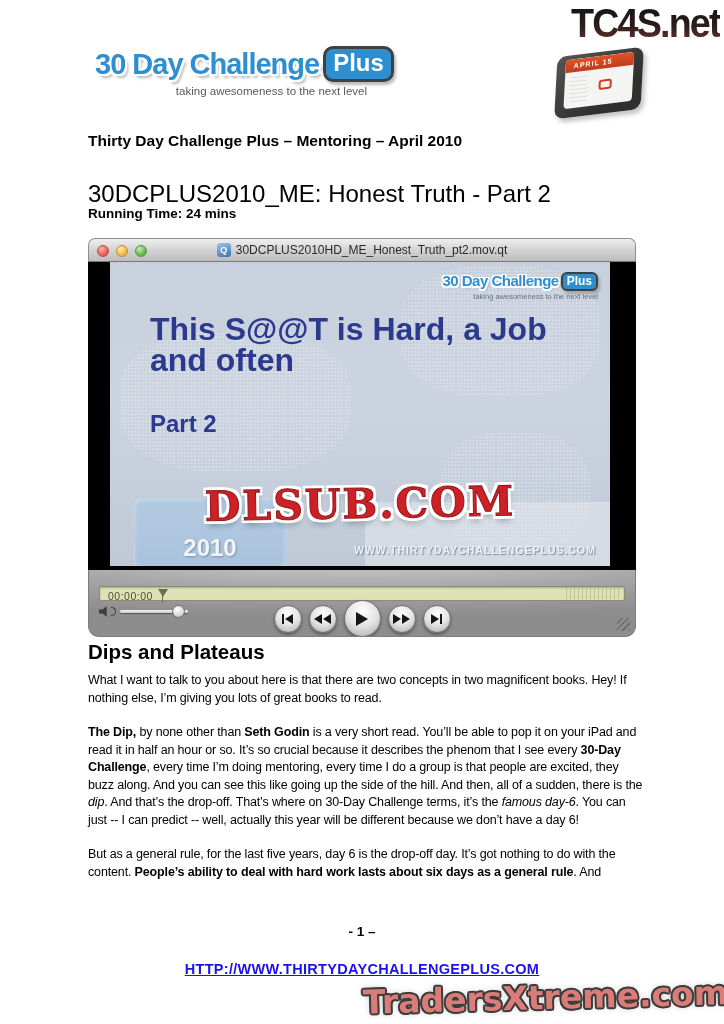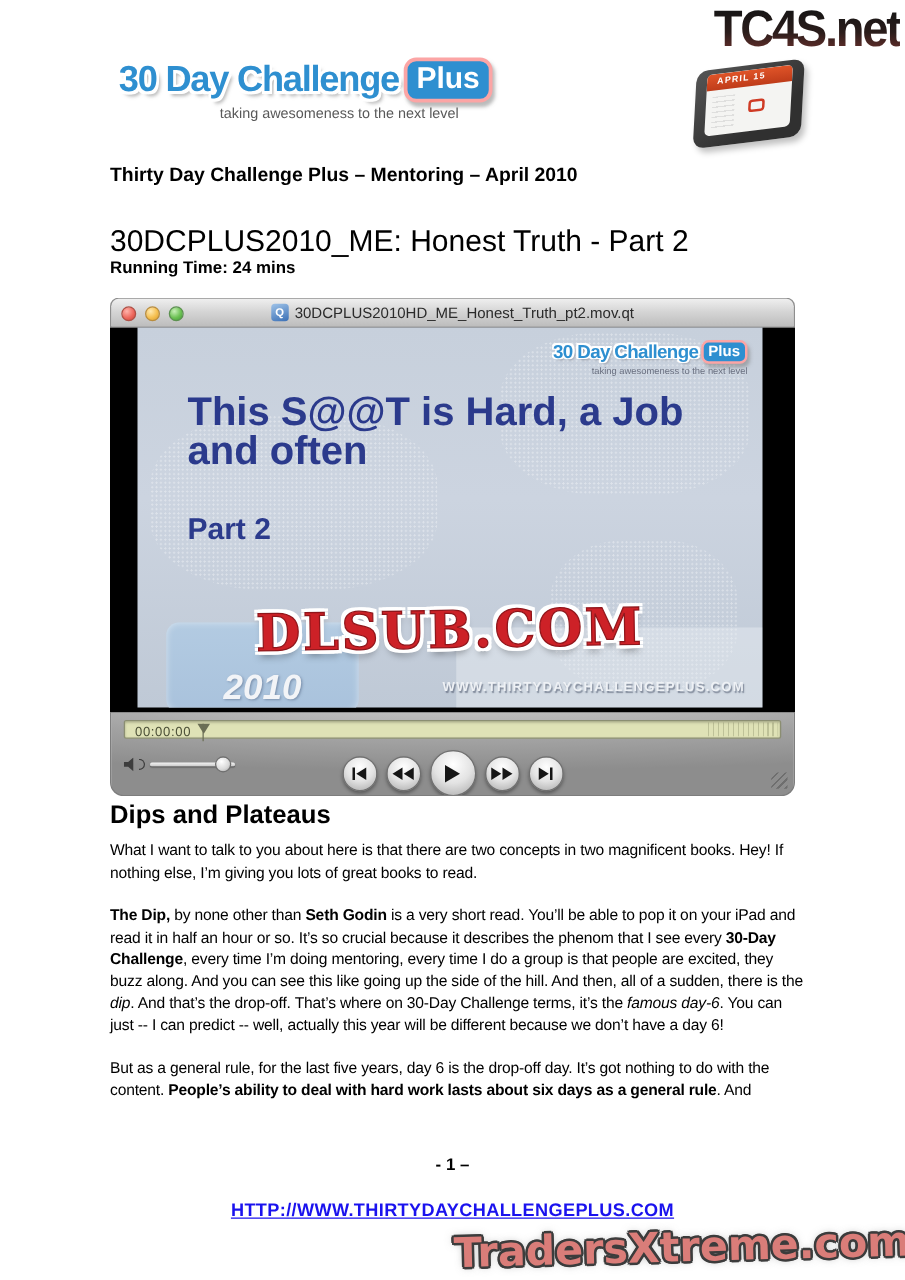--- a/index.html
+++ b/index.html
@@ -11,21 +11,21 @@
   .tc4s { position:absolute; top:0px; right:4px; font-size:41px; font-weight:900; letter-spacing:-2px;
     transform:scaleX(.92); transform-origin:right top;
     background:linear-gradient(180deg,#151515 15%,#2b1d1b 55%,#743430 95%);
     -webkit-background-clip:text; background-clip:text; color:transparent; }
 
   .brand { position:absolute; top:46px; left:95px; width:272px; }
   .brand-row { white-space:nowrap; }
   .brand-main { font-size:29px; font-weight:800; letter-spacing:-1px; color:#2e8fd0;
     text-shadow:-2px -2px 0 #fff,2px -2px 0 #fff,-2px 2px 0 #fff,2px 2px 0 #fff,0 -2px 0 #fff,0 2px 0 #fff,-2px 0 0 #fff,2px 0 0 #fff,3px 4px 3px rgba(120,120,120,.55); }
   .brand-plus { display:inline-block; margin-left:4px; background:#2e8fd0; color:#fff; font-size:24px; font-weight:800;
-    padding:0 7px 2px; border:3px solid #fca5a5; border-radius:10px; box-shadow:2px 3px 3px rgba(120,120,120,.5); vertical-align:3px; }
+    padding:0 7px 2px; border:3px solid #404040; border-radius:10px; box-shadow:2px 3px 3px rgba(120,120,120,.5); vertical-align:3px; }
   .brand-tagline { margin-top:3px; text-align:right; font-size:11.5px; font-weight:400; color:#585858; }
 
   .calendar { position:absolute; top:52px; left:556px; width:86px; height:62px; transform:rotate(-3deg); }
   .cal-base { position:absolute; inset:0; background:linear-gradient(145deg,#555 0%,#303030 70%); border-radius:9px;
     transform:skewX(-10deg) rotate(-4deg); box-shadow:3px 4px 5px rgba(0,0,0,.25); }
   .cal-page { position:absolute; left:9px; top:4px; right:9px; bottom:9px; background:#f4f4f2; border-radius:4px;
     transform:skewX(-10deg) rotate(-4deg); overflow:hidden; }
   .cal-head { height:13px; background:linear-gradient(180deg,#e05428,#bf3c1a); color:#fff; font-size:7px; font-weight:700;
     line-height:13px; padding-left:8px; letter-spacing:1px; }
   .cal-mark { position:absolute; left:50%; top:24px; width:13px; height:10px; border:2px solid #cf3b25; border-radius:3px; }
@@ -65,35 +65,35 @@
   .slide-logo .brand-main { font-size:15px; letter-spacing:-.5px;
     text-shadow:-1.5px -1.5px 0 #fff,1.5px -1.5px 0 #fff,-1.5px 1.5px 0 #fff,1.5px 1.5px 0 #fff,0 -1.5px 0 #fff,0 1.5px 0 #fff,-1.5px 0 0 #fff,1.5px 0 0 #fff,2px 2px 2px rgba(100,100,110,.5); }
   .slide-logo .brand-plus { font-size:12px; border-width:2px; border-radius:6px; padding:0 4px 1px; margin-left:2px; vertical-align:1px; }
   .slide-logo .brand-tagline { font-size:7.5px; color:#6a7080; margin-top:1px; }
 
   .slide-title { position:absolute; left:40px; top:52px; width:400px; font-size:32px; line-height:31px; font-weight:700; color:#2b3a8c; }
   .slide-part  { position:absolute; left:40px; top:148px; font-size:24px; font-weight:700; color:#2b3a8c; }
 
   .year-card { position:absolute; left:23px; top:236px; width:154px; height:72px; border-radius:10px;
     background:linear-gradient(180deg,#b3cbe2,#a9c2dc); box-shadow:inset 0 0 6px rgba(255,255,255,.5); }
-  .year-text { position:absolute; left:0; right:0; top:36px; text-align:center; font-size:28px; font-weight:700; color:#f2f4f7;
-    text-shadow:1px 1px 2px rgba(90,110,140,.6);font-style:italic; }
+  .year-text { position:absolute; left:0; right:0; top:36px; text-align:center; font-size:24px; font-weight:700; color:#f2f4f7;
+    text-shadow:1px 1px 2px rgba(90,110,140,.6); }
   .site-panel { position:absolute; left:255px; right:0; top:240px; bottom:0; background:rgba(235,239,244,.45); border-radius:6px 0 0 0; }
   .slide-site { position:absolute; right:14px; top:282px; font-size:10.5px; font-weight:700; letter-spacing:1px; color:#eef1f5;
     text-shadow:1px 1px 1px rgba(90,100,120,.7); }
 
   .dlsub { position:absolute; left:0; right:0; top:218px; text-align:center;
     font-family:"DejaVu Serif", serif; font-size:41px; font-weight:900; letter-spacing:2px; color:#cd2127;
     -webkit-text-stroke:1px #8f161b;
     text-shadow:-3px -3px 0 #fff,3px -3px 0 #fff,-3px 3px 0 #fff,3px 3px 0 #fff,0 -3px 0 #fff,0 3px 0 #fff,-3px 0 0 #fff,3px 0 0 #fff,0 5px 6px rgba(0,0,0,.35);
     transform:rotate(-1deg); }
 
   .qt-controls { position:relative; height:67px; border:1px solid #7d7d7d; border-top:none; border-radius:0 0 11px 11px;
     background:radial-gradient(ellipse 120% 90% at 50% -20%,#cfcfcf,#a2a2a2 60%,#8d8d8d 100%); overflow:hidden; }
-  .timeline { position:absolute; left:10px; right:10px; top:6px; height:15px; background:#dfe2b6;
+  .timeline { position:absolute; left:10px; right:10px; top:16px; height:15px; background:#dfe2b6;
     border:1px solid #8b8e72; border-radius:2px; box-shadow:inset 0 1px 2px rgba(0,0,0,.25); }
   .timecode { position:absolute; left:8px; top:3px; font-size:10.5px; color:#4d5138; letter-spacing:.5px; }
   .playhead { position:absolute; left:58px; top:2px; width:0; height:0;
     border-left:5px solid transparent; border-right:5px solid transparent; border-top:8px solid #6b6e55; }
   .playhead::after { content:""; position:absolute; left:-1px; top:-8px; width:1px; height:14px; background:#6b6e55; }
   .tl-hatch { position:absolute; right:2px; top:1px; bottom:1px; width:56px;
     background:repeating-linear-gradient(90deg,rgba(90,95,60,.25) 0 1px,transparent 1px 4px); }
 
   .volume { position:absolute; left:10px; top:36px; display:flex; align-items:center; }
   .spk { width:11px; height:11px; background:#3d3d3d;

